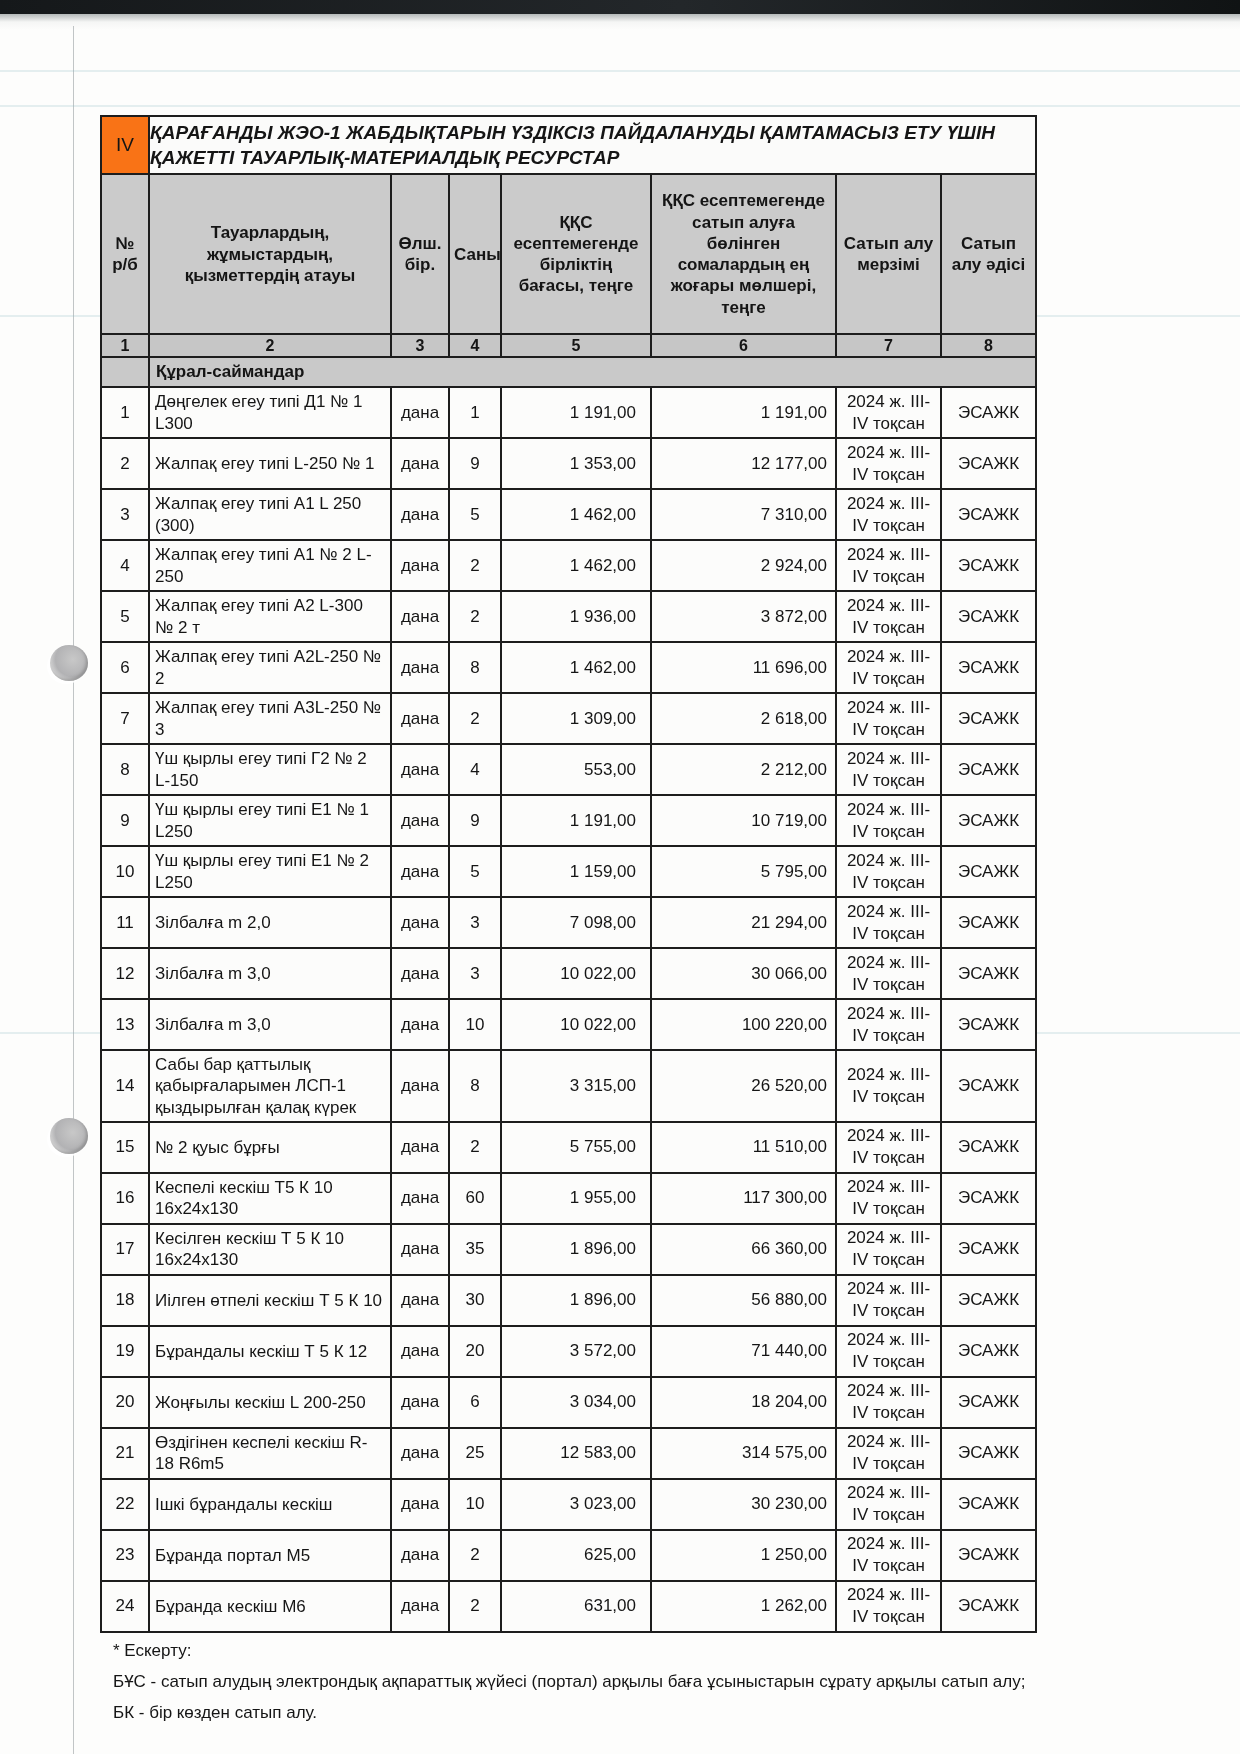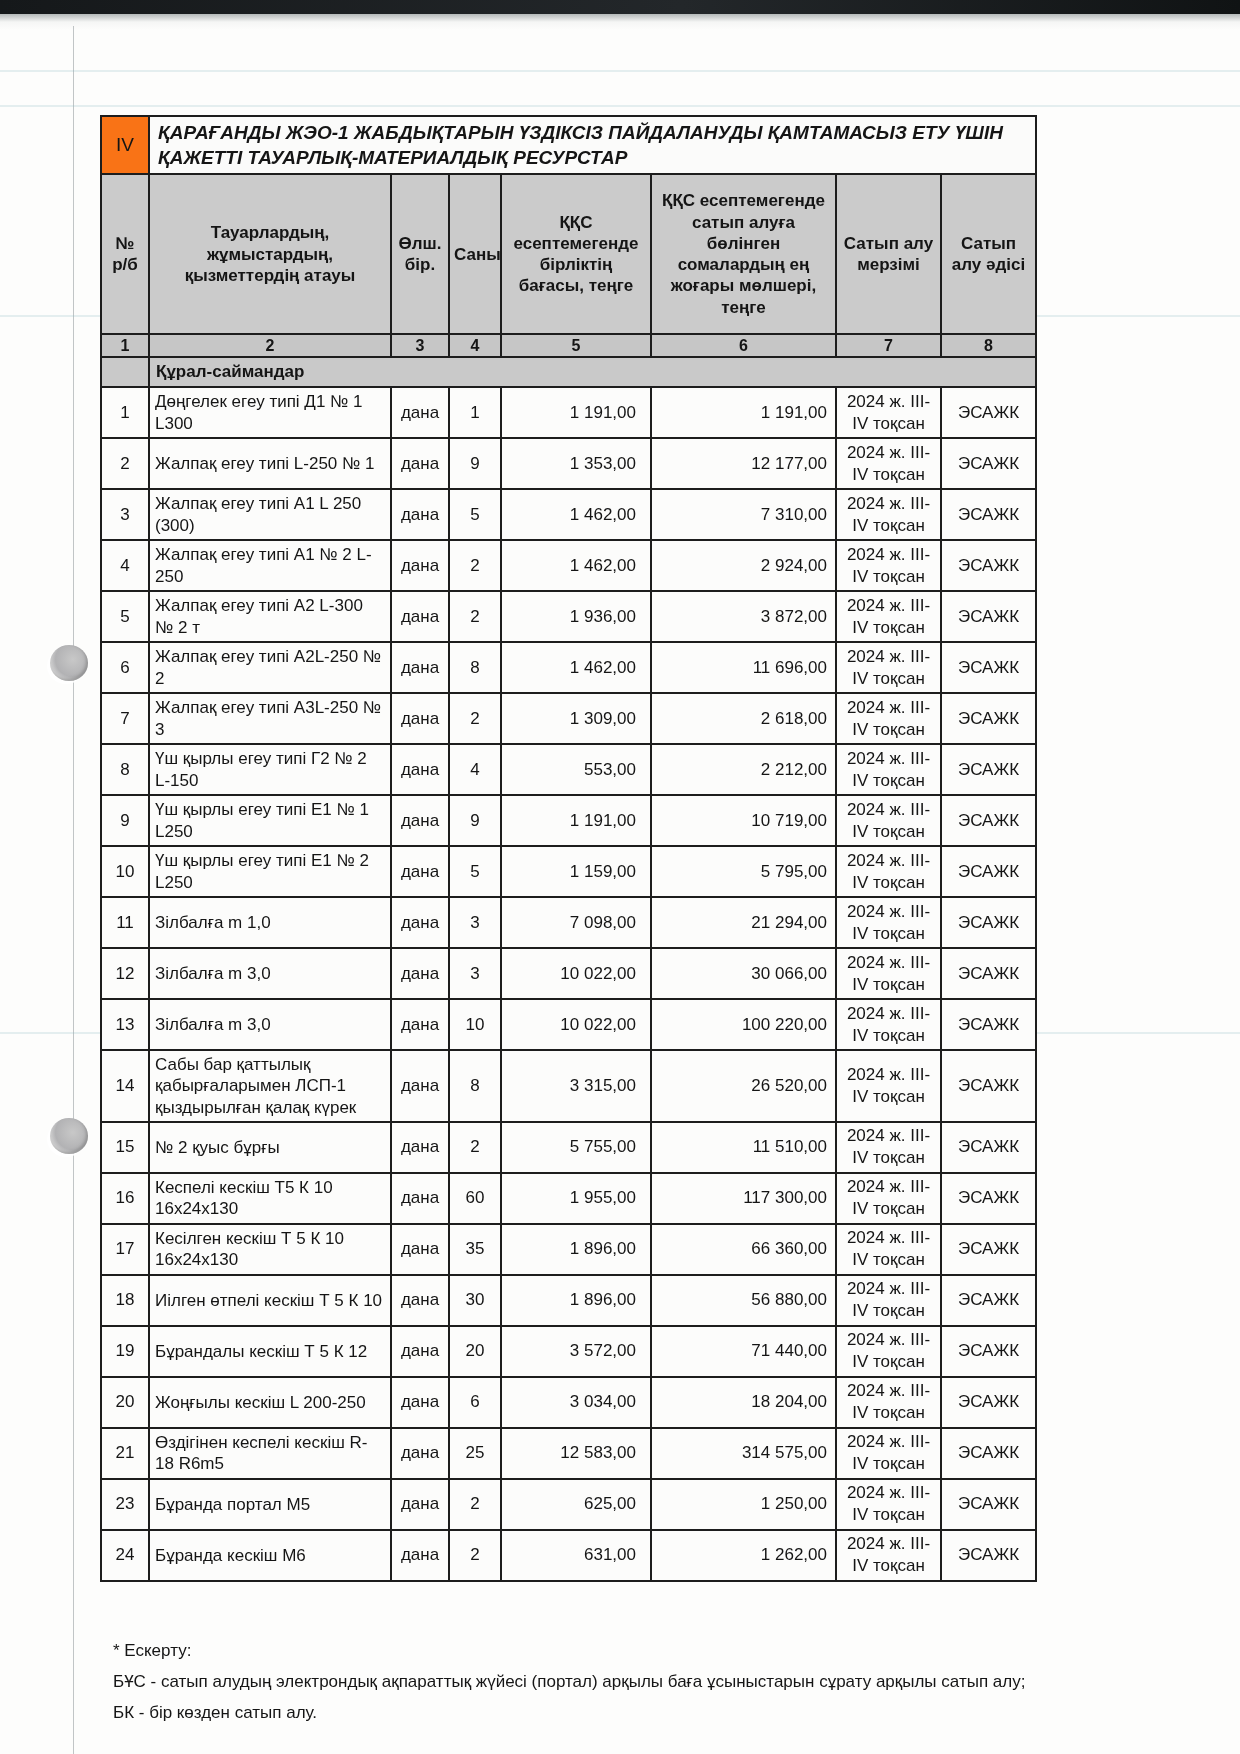--- a/index.html
+++ b/index.html
@@ -75,21 +75,21 @@
     text-align: center;
     font-size: 19px;
     font-weight: 400;
     background: #f97316;
   }
   td.doc-title {
     font-weight: bold;
     font-style: italic;
     font-size: 19px;
     line-height: 1.32;
-    padding: 3px 8px;
+    padding: 3px 0;
     background: #fbfbfa;
   }
   tr.head-row th {
     height: 160px;
     background: #cbcbcb;
     font-weight: bold;
     font-size: 17px;
     line-height: 1.25;
     text-align: center;
     padding: 3px 4px;
@@ -285,21 +285,21 @@
     <td class="c-name">Үш қырлы егеу типі  Е1 № 2 L250</td>
     <td class="c-unit">дана</td>
     <td class="c-qty">5</td>
     <td class="c-price">1 159,00</td>
     <td class="c-sum">5 795,00</td>
     <td class="c-term">2024 ж. III-IV тоқсан</td>
     <td class="c-method">ЭСАЖК</td>
   </tr>
         <tr class="data-row">
     <td class="c-no">11</td>
-    <td class="c-name">Зілбалға m 1,0</td>
+    <td class="c-name">Зілбалға m 2,0</td>
     <td class="c-unit">дана</td>
     <td class="c-qty">3</td>
     <td class="c-price">7 098,00</td>
     <td class="c-sum">21 294,00</td>
     <td class="c-term">2024 ж. III-IV тоқсан</td>
     <td class="c-method">ЭСАЖК</td>
   </tr>
         <tr class="data-row">
     <td class="c-no">12</td>
     <td class="c-name">Зілбалға m 3,0</td>
@@ -390,20 +390,30 @@
     <td class="c-term">2024 ж. III-IV тоқсан</td>
     <td class="c-method">ЭСАЖК</td>
   </tr>
         <tr class="data-row">
     <td class="c-no">21</td>
     <td class="c-name">Өздігінен кеспелі кескіш R-18 R6m5</td>
     <td class="c-unit">дана</td>
     <td class="c-qty">25</td>
     <td class="c-price">12 583,00</td>
     <td class="c-sum">314 575,00</td>
+    <td class="c-term">2024 ж. III-IV тоқсан</td>
+    <td class="c-method">ЭСАЖК</td>
+  </tr>
+        <tr class="data-row">
+    <td class="c-no">22</td>
+    <td class="c-name">Ішкі бұрандалы кескіш</td>
+    <td class="c-unit">дана</td>
+    <td class="c-qty">10</td>
+    <td class="c-price">3 023,00</td>
+    <td class="c-sum">30 230,00</td>
     <td class="c-term">2024 ж. III-IV тоқсан</td>
     <td class="c-method">ЭСАЖК</td>
   </tr>
         <tr class="data-row">
     <td class="c-no">23</td>
     <td class="c-name">Бұранда портал М5</td>
     <td class="c-unit">дана</td>
     <td class="c-qty">2</td>
     <td class="c-price">625,00</td>
     <td class="c-sum">1 250,00</td>

